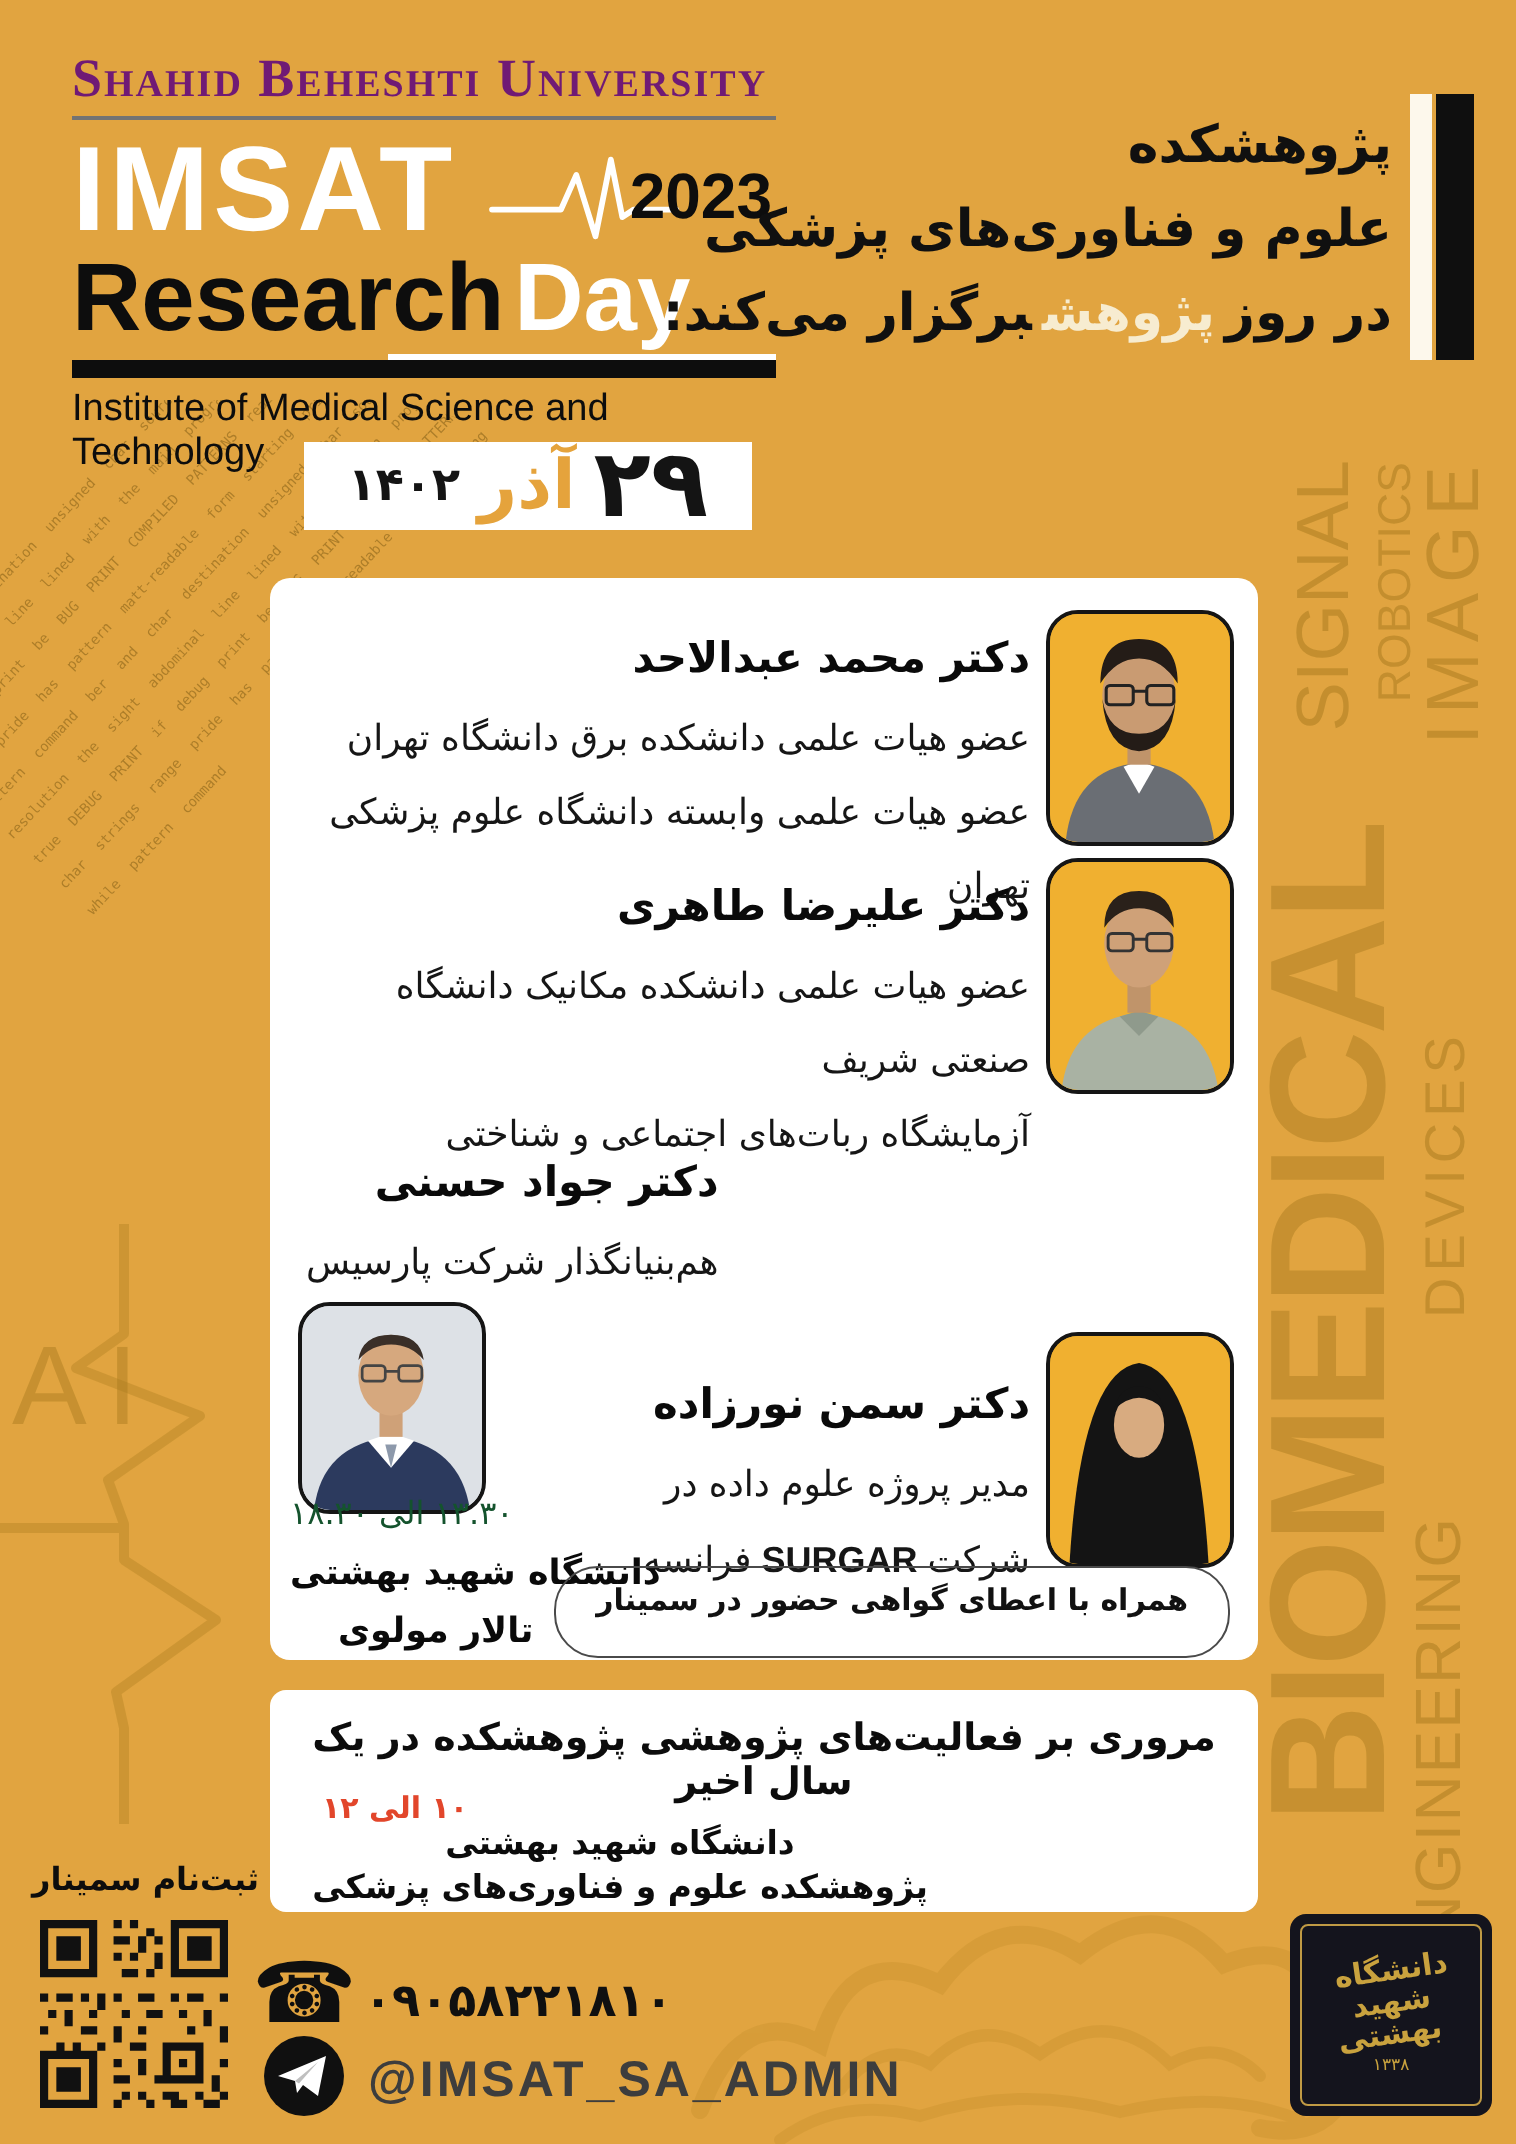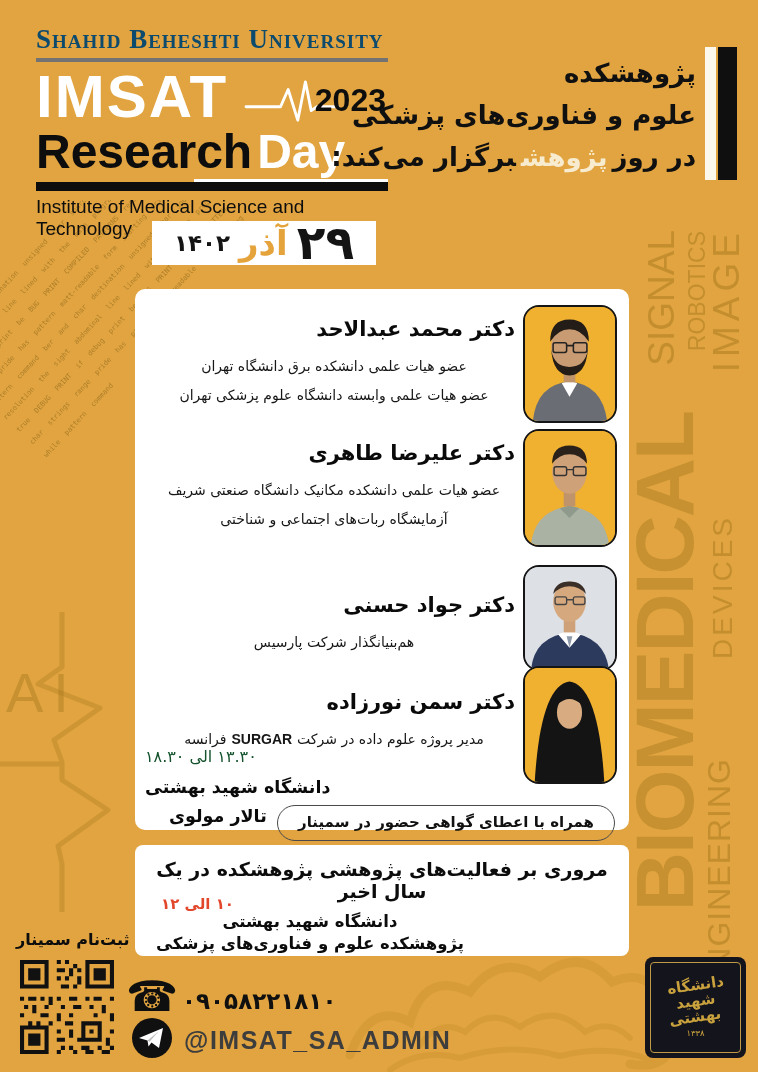--- a/index.html
+++ b/index.html
@@ -35,22 +35,22 @@
   #wm-biomedical  { left:618px; top:412px; font-size:82px; font-weight:700; opacity:.45; letter-spacing:-2px; }
   #wm-devices     { left:707px; top:515px; font-size:28px; letter-spacing:3px; }
   #wm-engineering { left:701px; top:758px; font-size:32px; letter-spacing:1px; }
   #wm-ai { position:absolute; left:6px; top:660px; font-size:56px; letter-spacing:10px;
            color:#a87a1e; opacity:.45; font-family:"Liberation Sans", sans-serif; }
 
   
   #header-logo { position:absolute; left:36px; top:24px; width:352px; }
   #univ-name {
     font-family:"Liberation Serif", serif; font-variant:small-caps;
-    font-weight:bold; font-size:27px; letter-spacing:1px; color:#0c4a6e;
-    padding-bottom:3px; border-bottom:4px solid #737373; white-space:nowrap;
+    font-weight:bold; font-size:27px; letter-spacing:1px; color:#701a75;
+    padding-bottom:3px; border-bottom:2px solid #737373; white-space:nowrap;
   }
   #imsat-row { position:relative; height:64px; margin-top:2px; }
   #imsat-word { font-size:60px; font-weight:800; color:#ffffff; letter-spacing:2px; line-height:66px; }
   #logo-ecg { position:absolute; left:206px; top:14px; width:100px; height:46px; }
   #logo-year { position:absolute; right:2px; top:18px; font-size:32px; font-weight:800; color:#0d0d0d; }
   #research-row { height:54px; margin-top:-4px; white-space:nowrap; }
   #research-word { font-size:48px; font-weight:700; color:#0d0d0d; }
   #day-word { font-size:48px; font-weight:700; color:#ffffff; margin-left:5px; }
   #logo-bar { margin-top:4px; height:9px; background:#0d0d0d; position:relative; }
   #logo-bar::before { content:""; position:absolute; top:-3px; right:0; width:55%; height:3px; background:#ffffff; }
@@ -70,31 +70,31 @@
   #badge-day   { font-size:47px; font-weight:bold; color:#141414; line-height:40px; }
   #badge-month { font-size:34px; font-weight:bold; color:#e5a33c; line-height:40px; }
   #badge-year  { font-size:23px; font-weight:bold; color:#141414; }
 
   
   #speakers-card { position:absolute; left:135px; top:289px; width:494px; height:541px;
                    background:#ffffff; border-radius:10px; }
   .speaker-row { position:absolute; left:14px; right:12px; display:flex; align-items:flex-start; }
   .speaker-text { flex:1; text-align:right; padding:12px 8px 0 4px; }
   .speaker-name { font-size:21px; font-weight:bold; color:#0a0a0a; margin-bottom:11px; }
-  .speaker-line { font-size:14px; color:#161616; line-height:2.05;text-align:center; }
+  .speaker-line { font-size:18px; color:#161616; line-height:2.05; }
   .speaker-line b { font-family:"Liberation Sans", sans-serif; margin:0 5px; }
   .speaker-photo { width:94px; height:118px; flex:none; border:2px solid #151515;
                    border-radius:16px; overflow:hidden; background:#f0b030; }
   .speaker-photo svg { display:block; width:100%; height:100%; }
   #seminar-info { position:absolute; left:10px; top:458px; direction:rtl; text-align:left; }
   #seminar-time { color:#14532d; font-weight:normal; font-size:16px; margin-bottom:7px; direction:rtl; }
   .info-venue { font-size:17.5px; font-weight:bold; color:#0a0a0a; line-height:1.65; }
   #seminar-venue2 { margin-left:24px; }
-  #cert-pill { position:absolute; right:14px; top:516px; border:1.6px solid #4a4a4a;
-               border-radius:22px; padding:7px 20px 9px; font-size:15px; font-weight:bold; color:#111; }
+  #cert-pill { position:absolute; right:14px; top:494px; border:1.6px solid #4a4a4a;
+               border-radius:22px; padding:7px 20px 19px; font-size:15px; font-weight:bold; color:#111; }
 
   
   #morning-card { position:absolute; left:135px; top:845px; width:494px; height:111px;
                   background:#ffffff; border-radius:8px; padding-top:13px; }
   #morning-title { text-align:center; font-size:19px; font-weight:bold; color:#0c0c0c; }
   #morning-sub { width:350px; margin-top:10px; text-align:center; }
   .morning-sub-line { font-size:16.5px; font-weight:bold; color:#0c0c0c; }
   #morning-venue2 { margin-top:3px; }
   #morning-time { position:absolute; left:26px; top:50px; color:#e2462b; font-weight:bold; font-size:15px; direction:rtl; }
 
@@ -216,21 +216,21 @@
           <rect x="40" y="60" width="12" height="18" fill="#c0946a"></rect>
           <ellipse cx="46" cy="42" rx="18" ry="23" fill="#cfa178"></ellipse>
           <path d="M28 34 Q28 15 46 15 Q64 15 64 34 Q57 24 46 24 Q35 24 28 34 Z" fill="#2a211a"></path>
           <rect x="30" y="37" width="13" height="9" rx="2" fill="none" stroke="#333" stroke-width="1.5"></rect>
           <rect x="50" y="37" width="13" height="9" rx="2" fill="none" stroke="#333" stroke-width="1.5"></rect>
           <line x1="43" y1="40" x2="50" y2="40" stroke="#333" stroke-width="1.5"></line>
         </svg>
       </div>
     </div>
 
-    <div class="speaker-row" style="top:276px;">
+    <div class="speaker-row" style="top:262px;flex-direction:column;">
       <div class="speaker-text fa" style="padding-top:28px;">
         <div class="speaker-name">دکتر جواد حسنی</div>
         <div class="speaker-line">هم‌بنیانگذار شرکت پارسیس</div>
       </div>
       <div class="speaker-photo" style="height:106px; background:#dde1e6;">
         <svg viewBox="0 0 93 106">
           <rect width="93" height="106" fill="#dde1e6"></rect>
           <path d="M6 106 Q10 72 46 68 Q82 72 87 106 Z" fill="#2c3a5e"></path>
           <path d="M34 70 L46 84 L58 70 L46 66 Z" fill="#ffffff"></path>
           <path d="M43 72 L46 84 L49 72 Z" fill="#8d99ab"></path>

